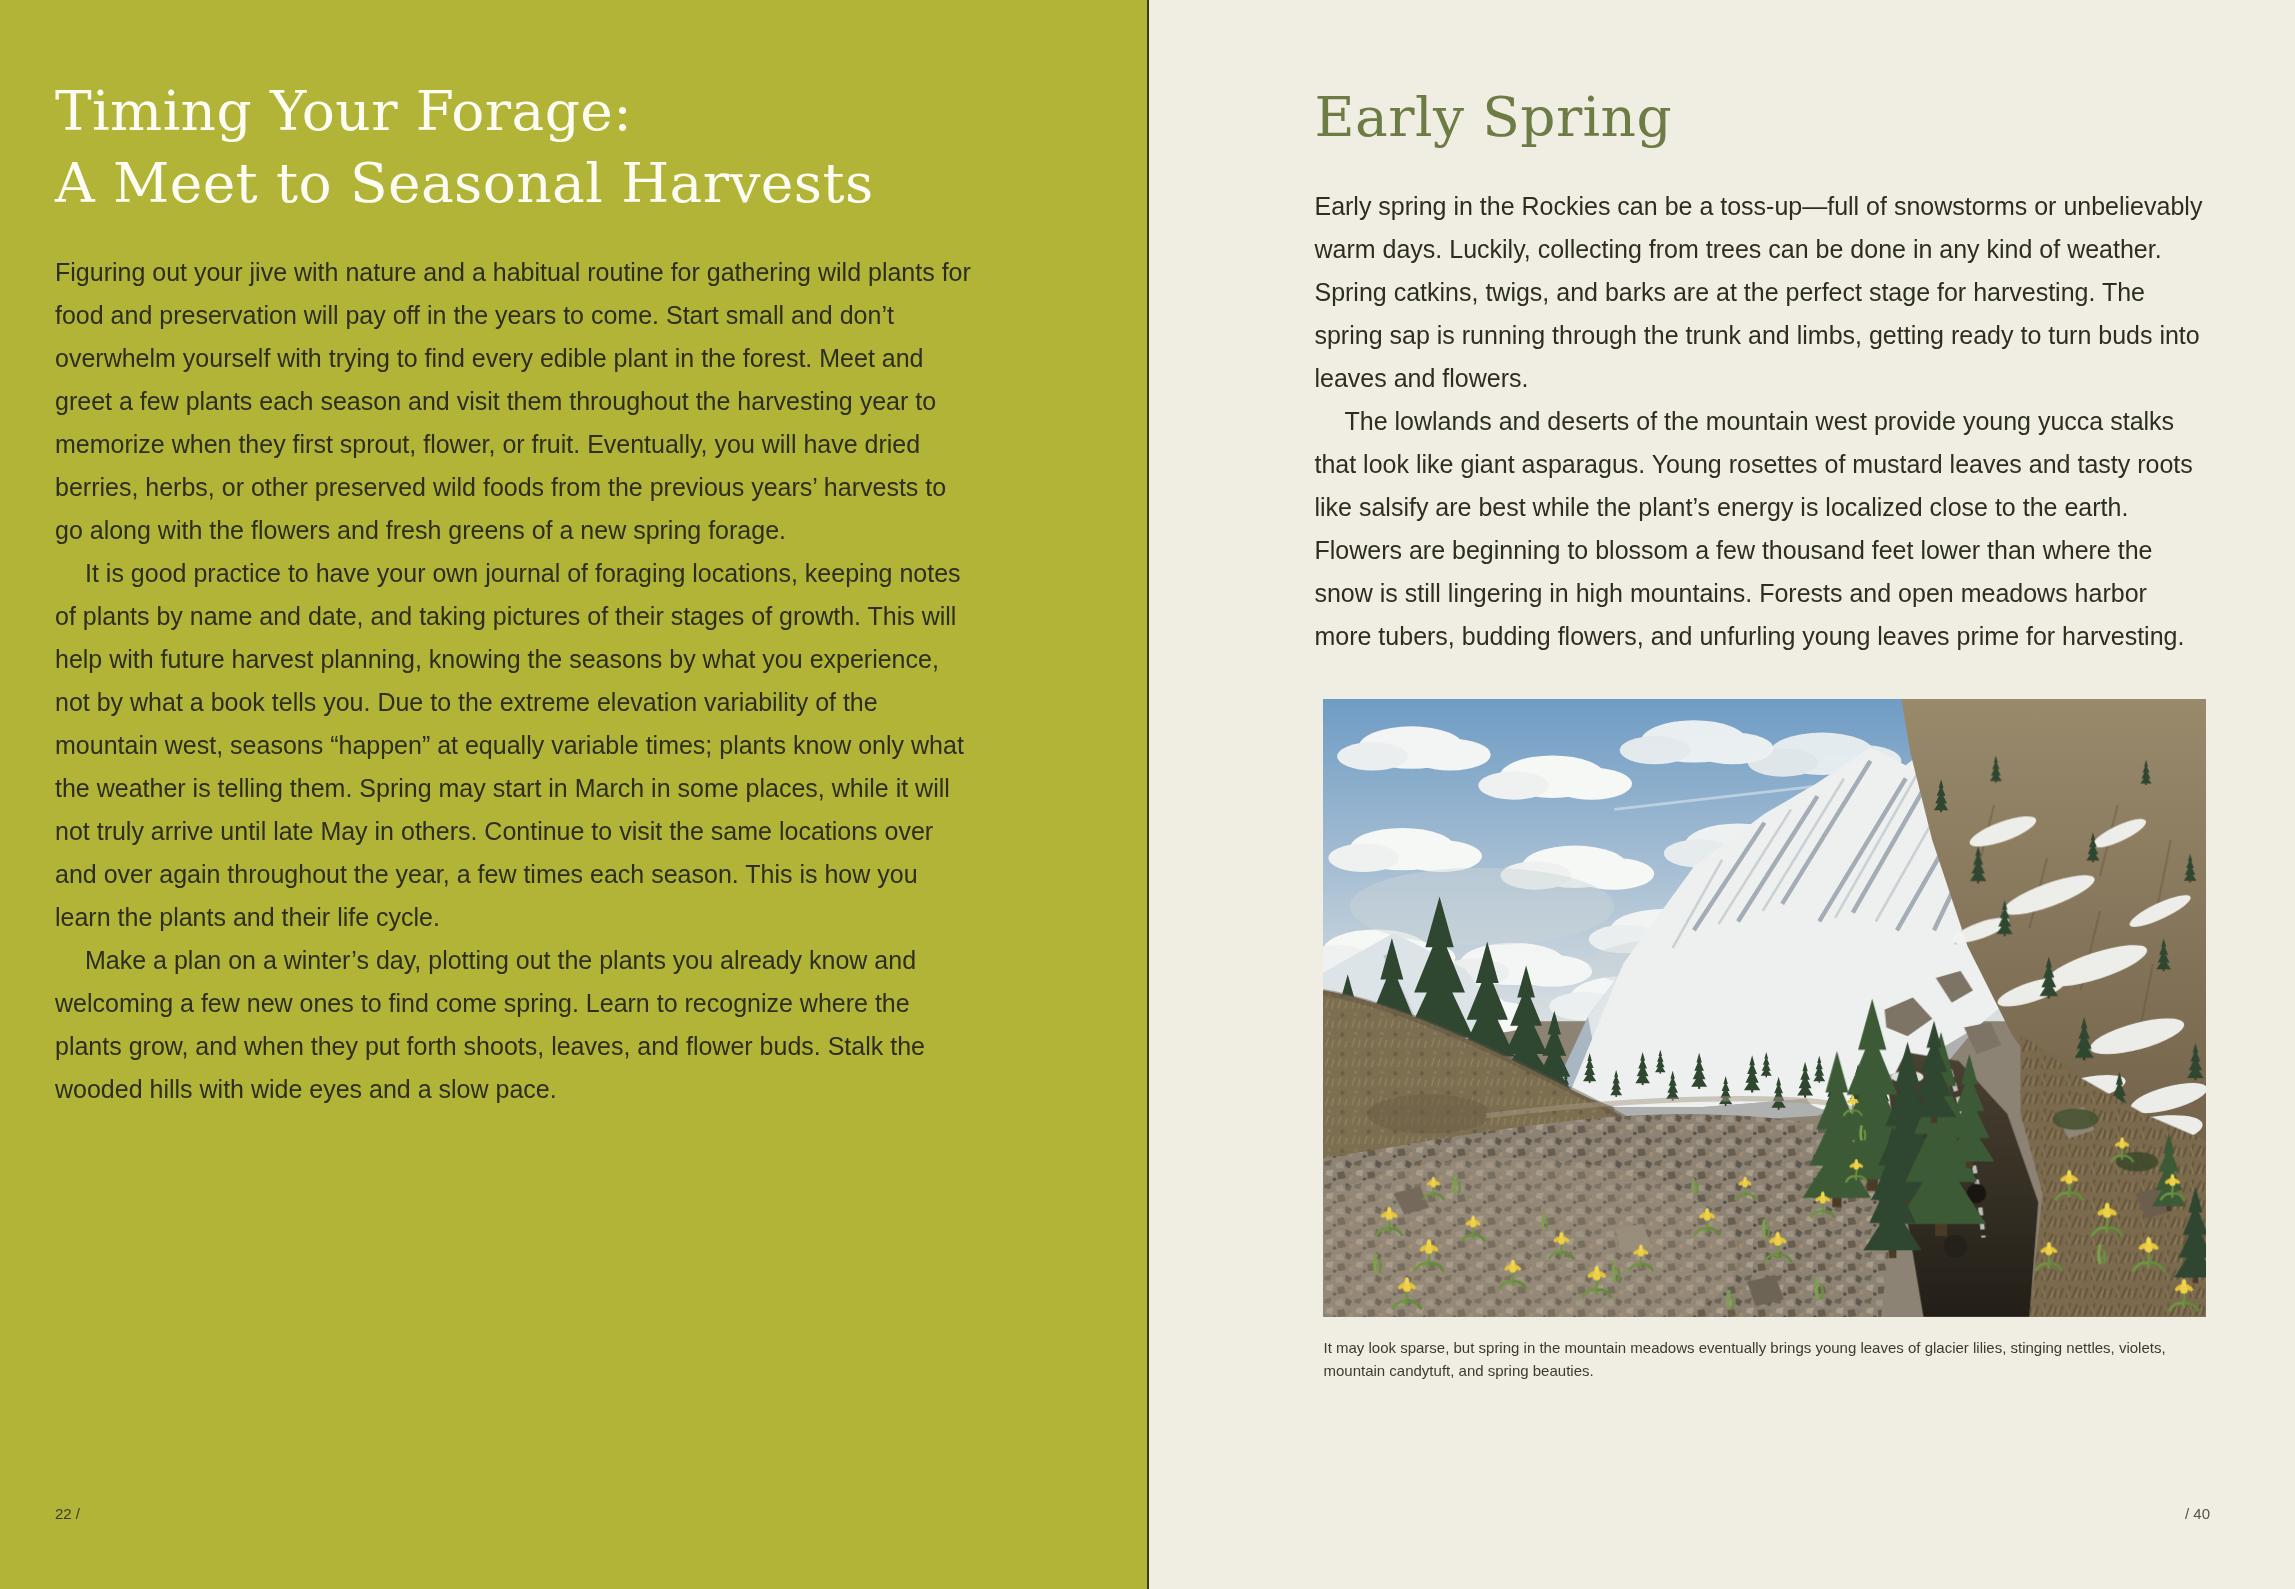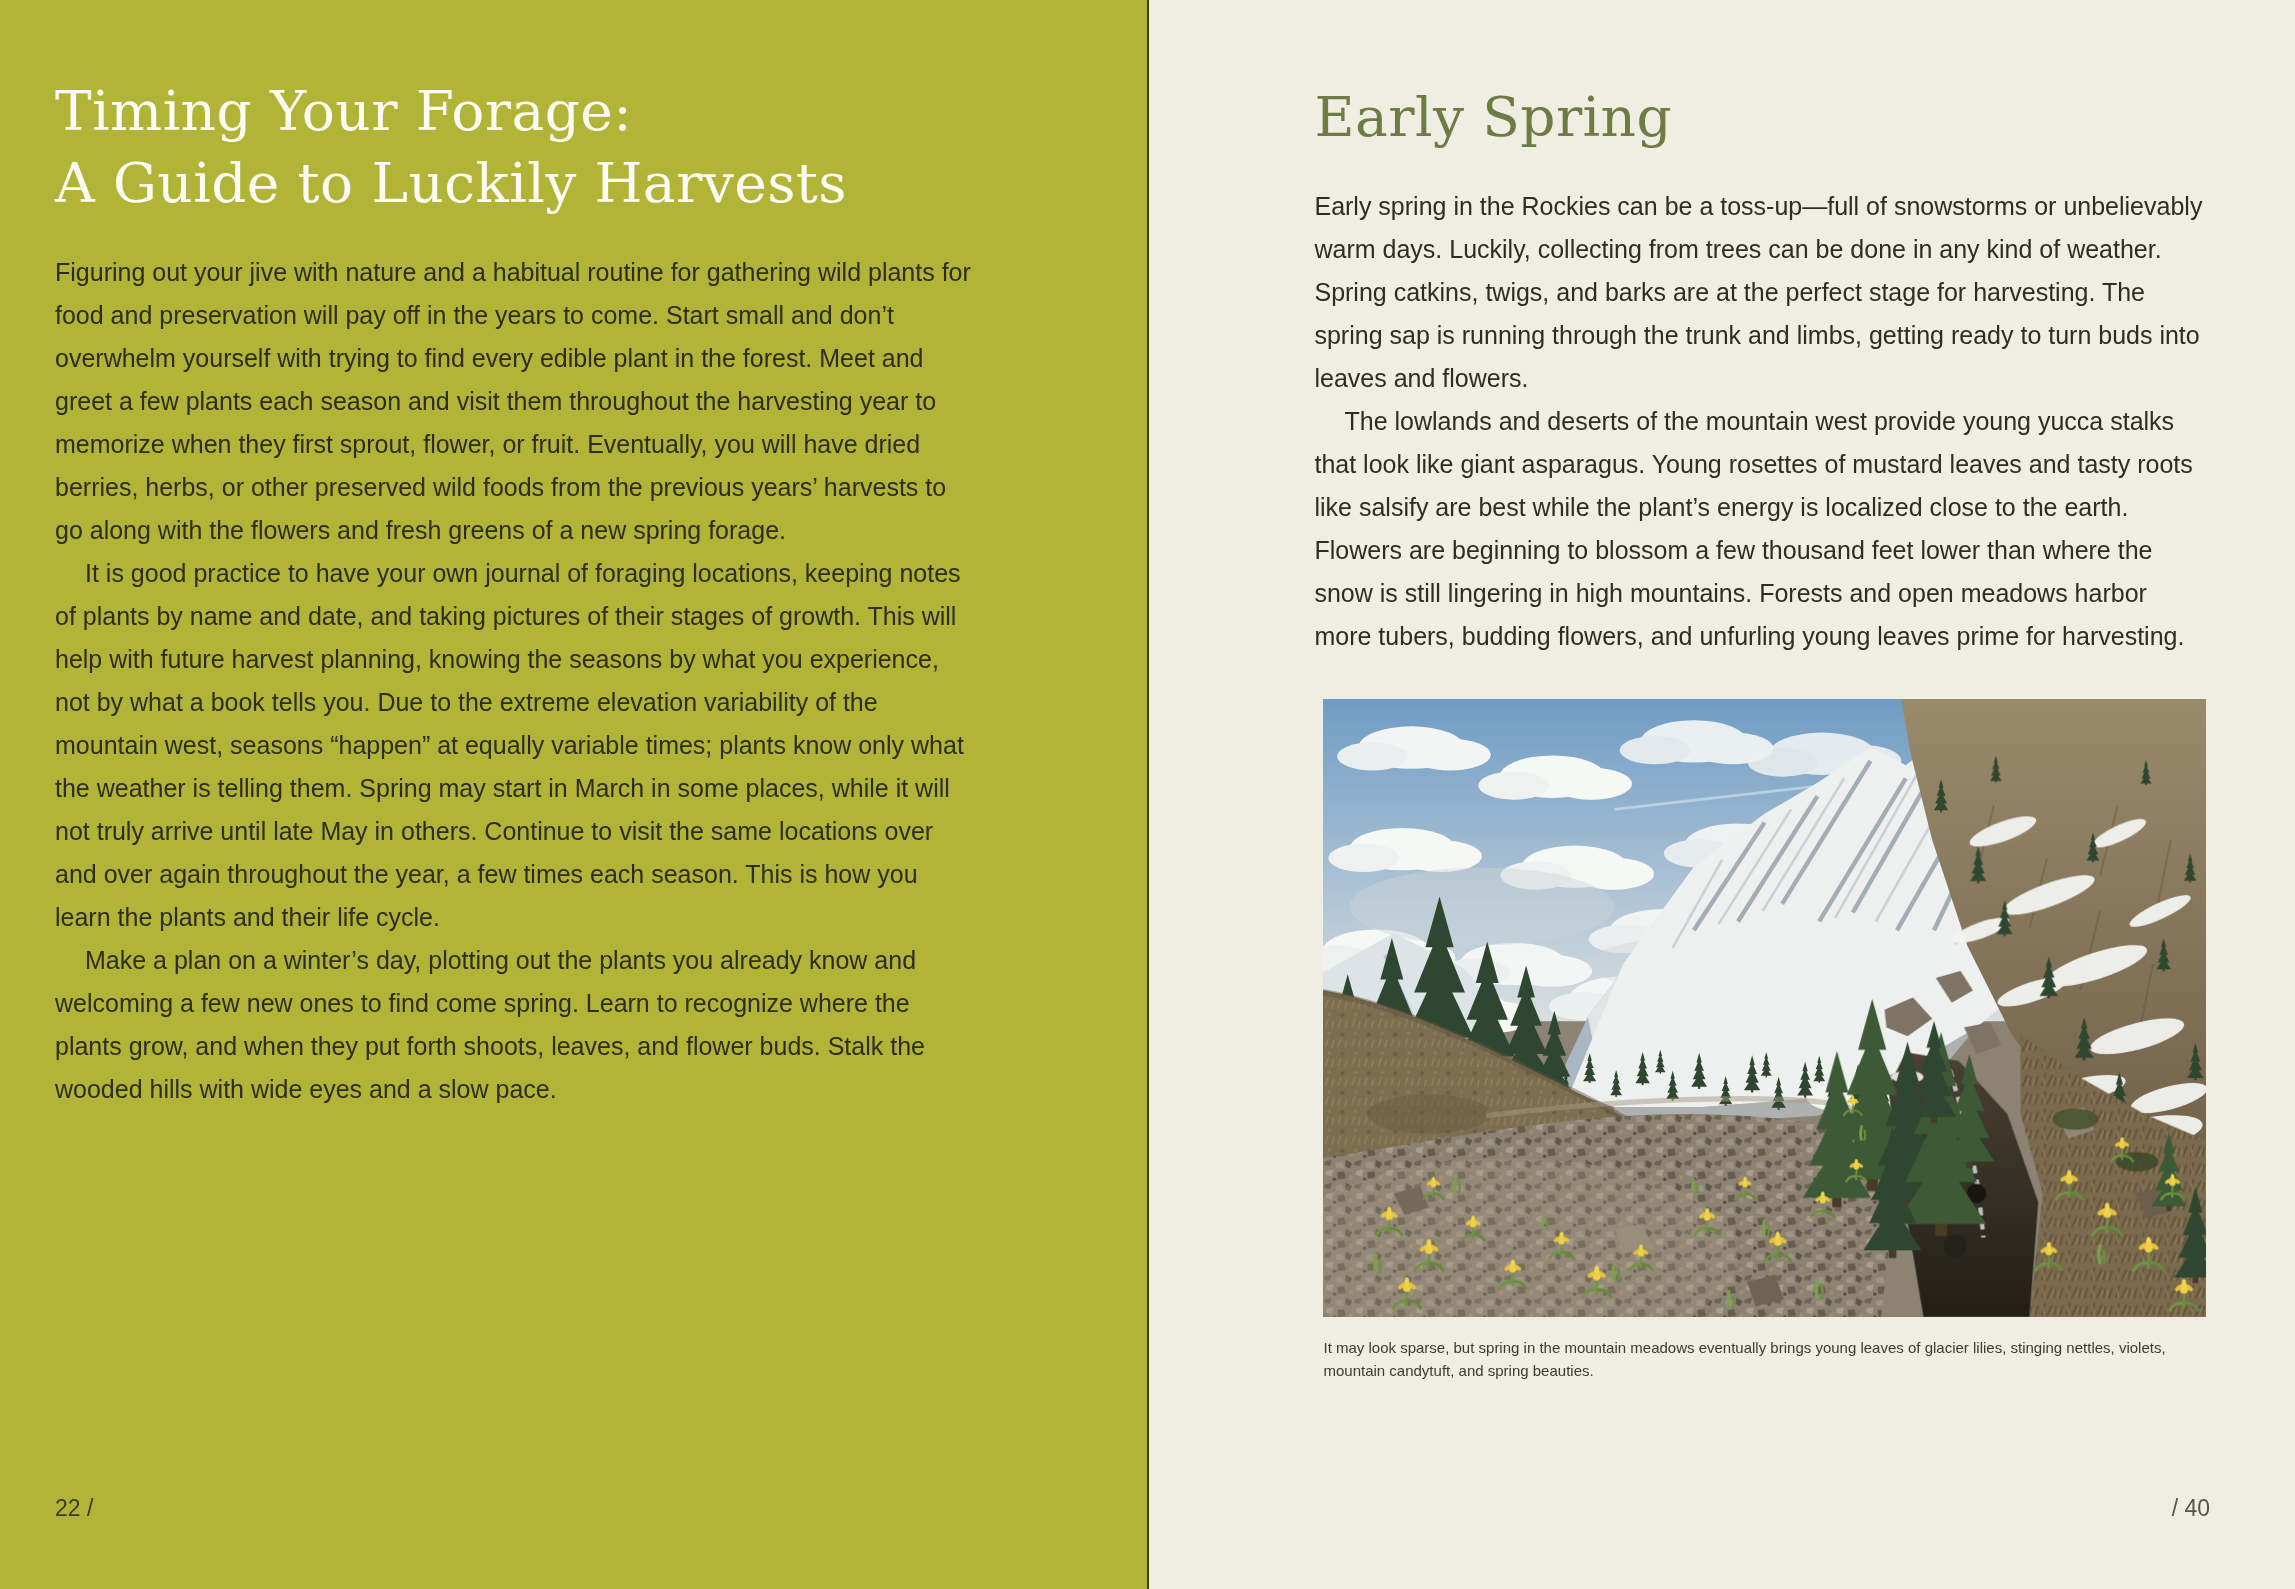--- a/index.html
+++ b/index.html
@@ -19,33 +19,33 @@
   .title-left .tline{display:block;}
   .title-right{color:var(--title-green);margin-bottom:32px;}
   .body-col{width:918px;color:var(--body-ink);font-size:25px;line-height:43px;}
   .page-right .body-col{width:892px;}
   .para{margin:0;}
   .para.indent{text-indent:30px;}
   .photo-fig{margin-top:41px;width:892px;margin-left:9px;}
   .photo{width:883px;height:618px;overflow:hidden;background:#8d8374;}
   .photo svg{display:block;width:100%;height:100%;}
   .caption{margin-top:19.4px;width:886px;font-size:15px;line-height:23px;color:var(--caption-ink);}
-  .folio{position:absolute;bottom:67px;font-size:23px;}
+  .folio{position:absolute;bottom:67px;font-size:15px;}
   .folio-left{left:55px;color:var(--folio-left-ink);}
   .folio-right{right:85px;color:var(--folio-right-ink);}
 </style>
 </head>
 <body>
 
 <div class="spread">
 
   <section class="page page-left">
     <h1 class="title title-left">
       <span class="tline">Timing Your Forage:</span>
-      <span class="tline">A Guide to Luckily Harvests</span>
+      <span class="tline">A Meet to Seasonal Harvests</span>
     </h1>
     <div class="body-col">
       <p class="para">Figuring out your jive with nature and a habitual routine for gathering wild plants for food and preservation will pay off in the years to come. Start small and don’t overwhelm yourself with trying to find every edible plant in the forest. Meet and greet a few plants each season and visit them throughout the harvesting year to memorize when they first sprout, flower, or fruit. Eventually, you will have dried berries, herbs, or other preserved wild foods from the previous years’ harvests to go along with the flowers and fresh greens of a new spring forage.</p>
       <p class="para indent">It is good practice to have your own journal of foraging locations, keeping notes of plants by name and date, and taking pictures of their stages of growth. This will help with future harvest planning, knowing the seasons by what you experience, not by what a book tells you. Due to the extreme elevation variability of the mountain west, seasons “happen” at equally variable times; plants know only what the weather is telling them. Spring may start in March in some places, while it will not truly arrive until late May in others. Continue to visit the same locations over and over again throughout the year, a few times each season. This is how you learn the plants and their life cycle.</p>
       <p class="para indent">Make a plan on a winter’s day, plotting out the plants you already know and welcoming a few new ones to find come spring. Learn to recognize where the plants grow, and when they put forth shoots, leaves, and flower buds. Stalk the wooded hills with wide eyes and a slow pace.</p>
     </div>
     <div class="folio folio-left">22 /</div>
   </section>
 
   <section class="page page-right">

